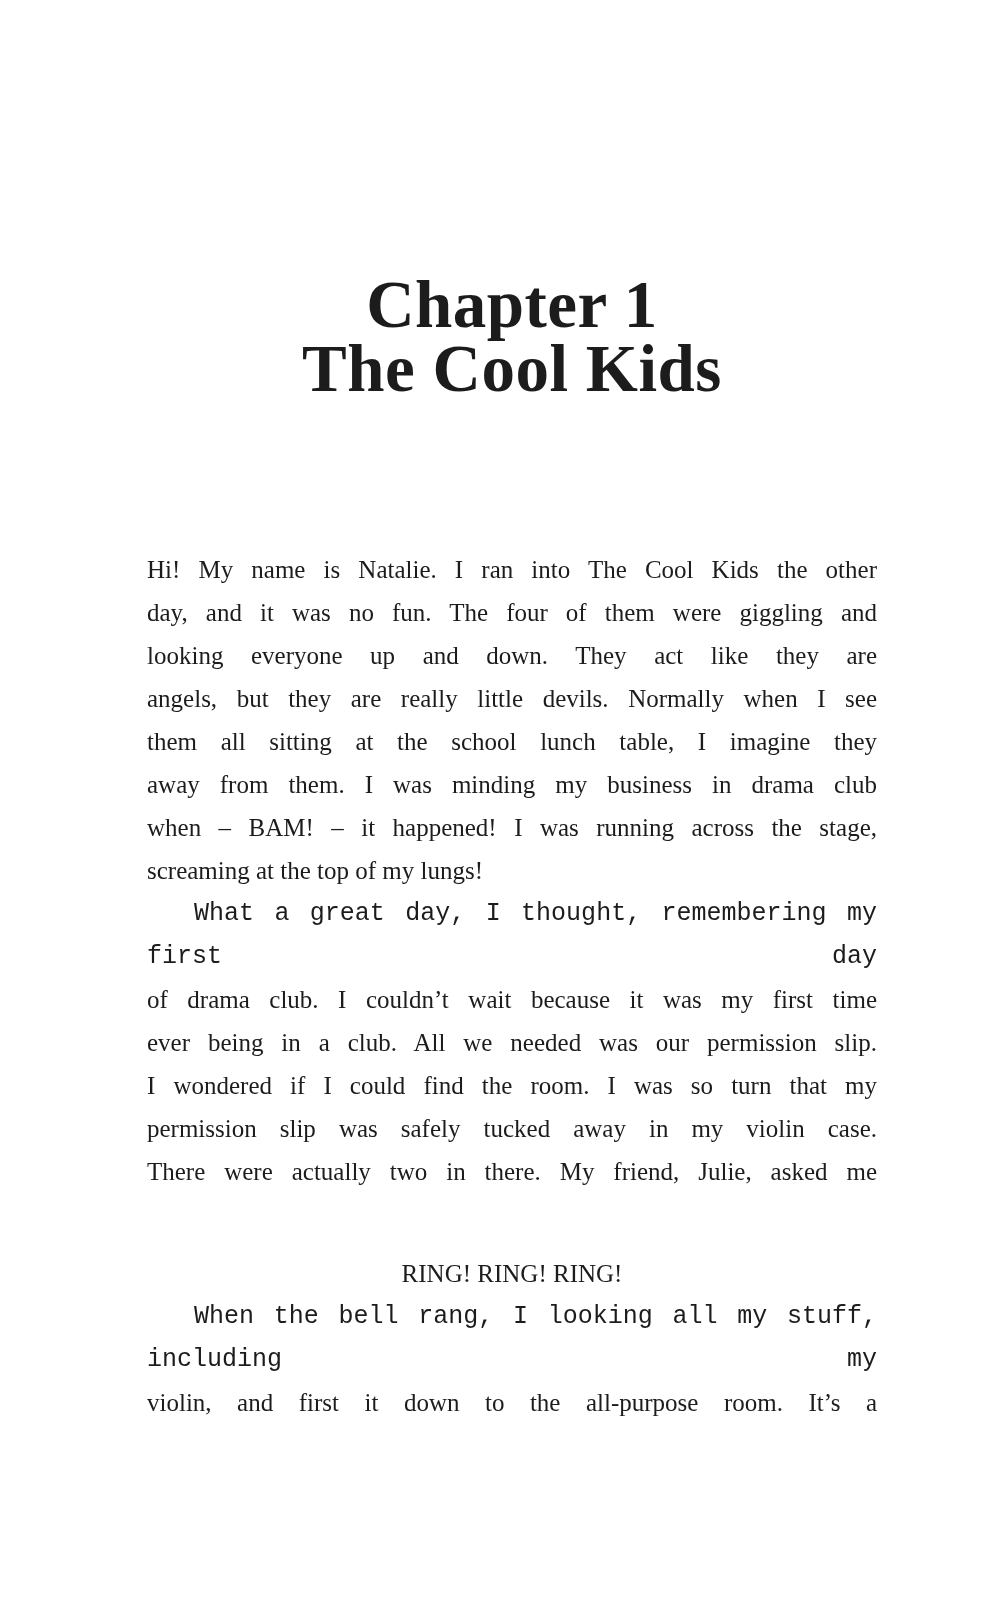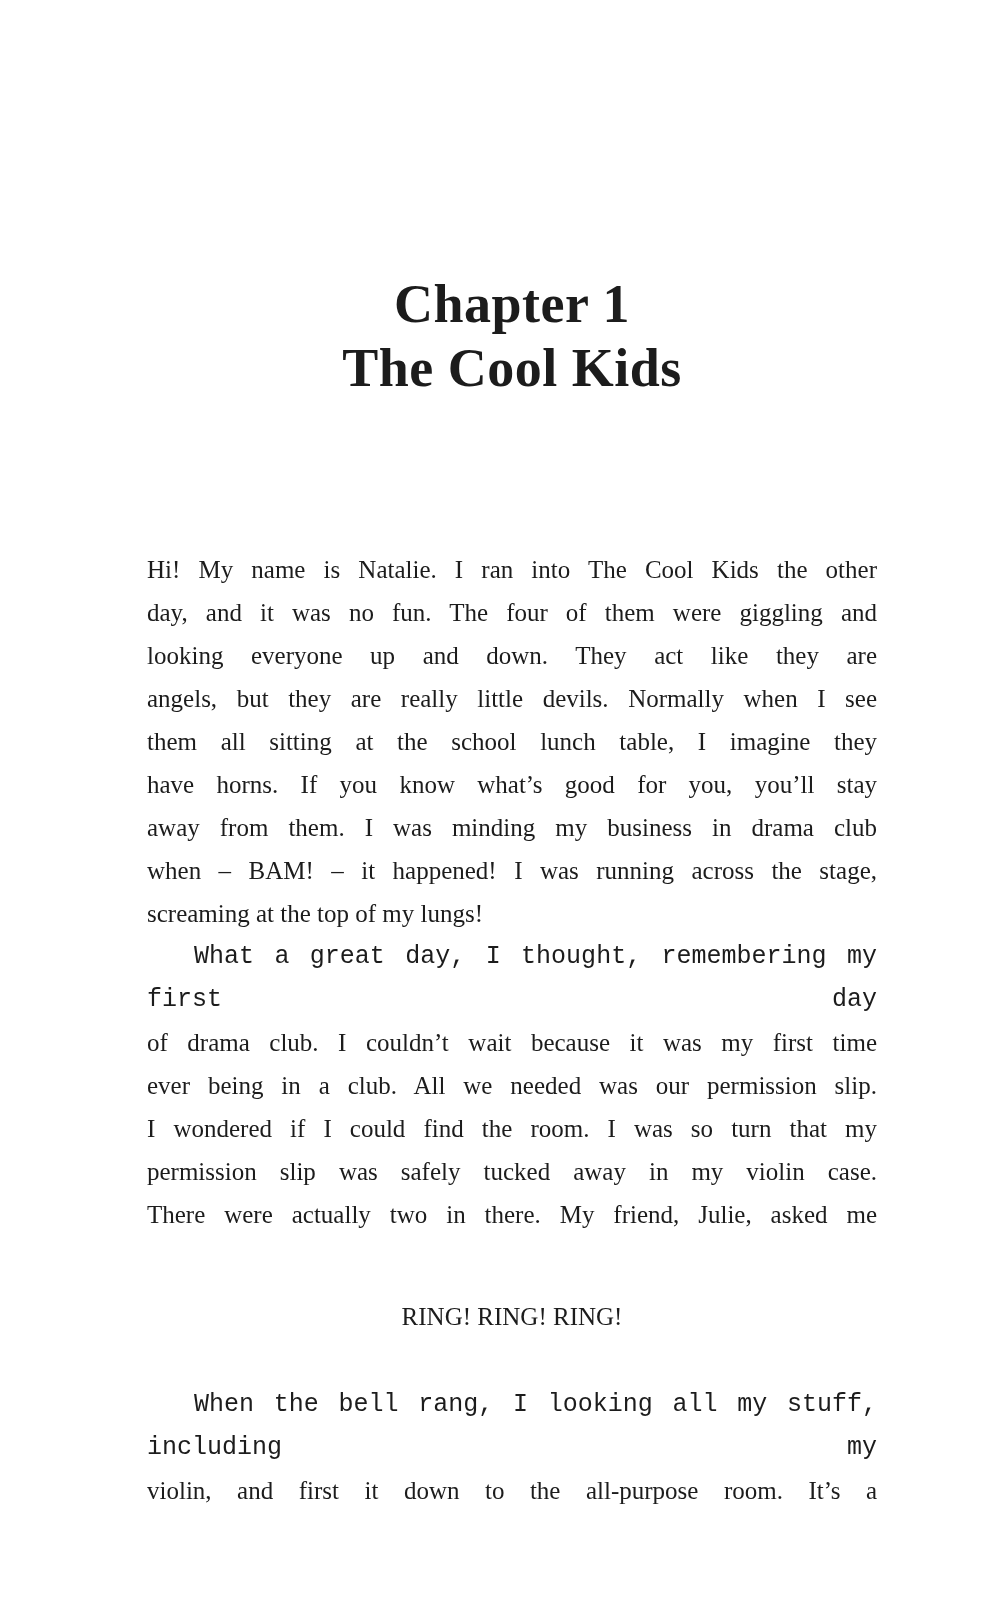--- a/index.html
+++ b/index.html
@@ -15,34 +15,33 @@
     color: #1c1c1c;
     font-family: "Liberation Serif", "DejaVu Serif", serif;
     overflow: hidden;
   }
   .chapter {
     padding-top: 272px;
     margin-left: 147px;
     width: 730px;
     text-align: center;
     font-weight: bold;
-    font-size: 54px;
+    font-size: 67px;
     line-height: 64px;
     letter-spacing: 0.5px;
   }
   .body-text {
     margin: 148px 0 0 147px;
     width: 730px;
     font-size: 25px;
     line-height: 43px;
   }
   .para { margin: 0; }
   .para-centered {
     margin-top: 59px;
-    margin-bottom: 45px;
   }
   .line {
     text-align: justify;
     text-align-last: justify;
     text-justify: inter-word;
     white-space: normal;
   }
   .line.last {
     text-align-last: left;
   }
@@ -63,21 +62,20 @@
     <div class="chapter-line">Chapter 1</div>
     <div class="chapter-line">The Cool Kids</div>
   </header>
   <main class="body-text" id="body-root">
       <div class="para">
         <div class="line">Hi! My name is Natalie. I ran into The Cool Kids the other</div>
         <div class="line">day, and it was no fun. The four of them were giggling and</div>
         <div class="line">looking everyone up and down. They act like they are</div>
         <div class="line">angels, but they are really little devils. Normally when I see</div>
         <div class="line">them all sitting at the school lunch table, I imagine they</div>
-        <div class="line">have horns. If you know what’s good for you, you’ll stay</div>
         <div class="line">away from them. I was minding my business in drama club</div>
         <div class="line">when – BAM! – it happened! I was running across the stage,</div>
         <div class="line last">screaming at the top of my lungs!</div>
       </div>
       <div class="para">
         <div class="line first-indent">What a great day, I thought, remembering my first day</div>
         <div class="line">of drama club. I couldn’t wait because it was my first time</div>
         <div class="line">ever being in a club. All we needed was our permission slip.</div>
         <div class="line">I wondered if I could find the room. I was so turn that my</div>
         <div class="line">permission slip was safely tucked away in my violin case.</div>

